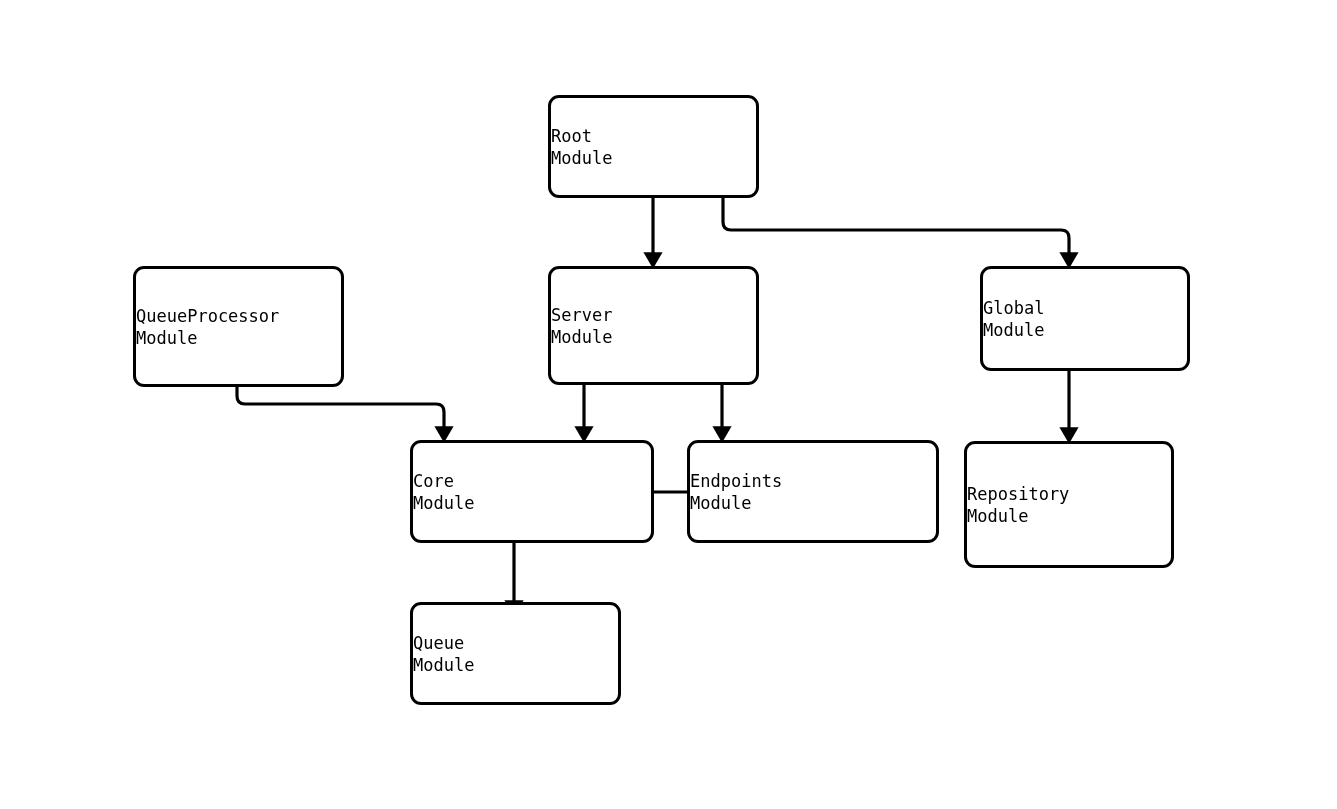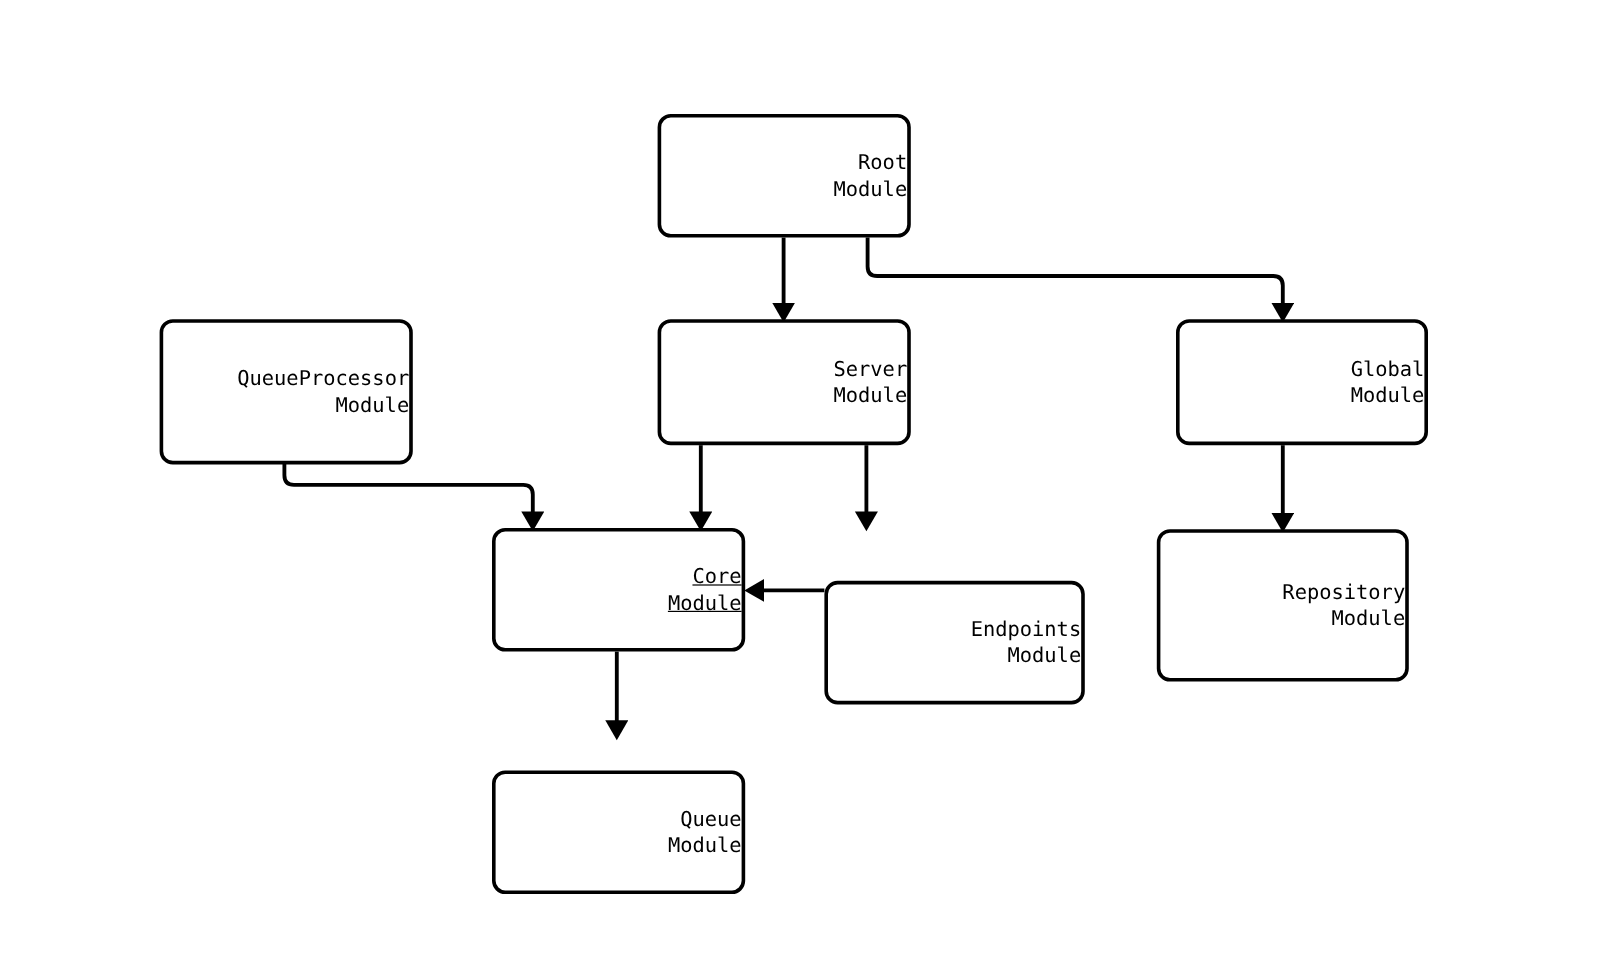--- a/index.html
+++ b/index.html
@@ -24,21 +24,21 @@
     pointer-events: none;
   }
   .node {
     position: absolute;
     box-sizing: border-box;
     background: #ffffff;
     border: 3px solid #000000;
     border-radius: 11px;
     display: flex;
     flex-direction: column;
-    align-items: flex-end;
+    align-items: flex-start;
     justify-content: center;
     text-align: center;
     z-index: 2;
   }
   .node-label {
     font-family: "DejaVu Sans Mono", "Liberation Mono", monospace;
     font-size: 17px;
     line-height: 22px;
     font-weight: 400;
     color: #000000;
@@ -78,43 +78,43 @@
   <div class="node" style="left:548px; top:95px; width:211px; height:103px;">
     <span class="node-label">Root</span>
     <span class="node-label">Module</span>
   </div>
 
   <div class="node" style="left:133px; top:266px; width:211px; height:121px;">
     <span class="node-label">QueueProcessor</span>
     <span class="node-label">Module</span>
   </div>
 
-  <div class="node" style="left:548px; top:266px; width:211px; height:105px;">
+  <div class="node" style="left:548px; top:266px; width:211px; height:119px;">
     <span class="node-label">Server</span>
     <span class="node-label">Module</span>
   </div>
 
   <div class="node" style="left:964px; top:266px; width:210px; height:105px;margin-left:16px;">
     <span class="node-label">Global</span>
     <span class="node-label">Module</span>
   </div>
 
-  <div class="node" style="left:410px; top:440px; width:211px; height:103px;text-decoration:underline;">
+  <div class="node" style="left:410px; top:440px; width:244px; height:103px;">
     <span class="node-label">Core</span>
     <span class="node-label">Module</span>
   </div>
 
-  <div class="node" style="left:687px; top:440px; width:217px; height:103px;margin-top:44px;">
+  <div class="node" style="left:687px; top:440px; width:252px; height:103px;">
     <span class="node-label">Endpoints</span>
     <span class="node-label">Module</span>
   </div>
 
   <div class="node" style="left:964px; top:441px; width:210px; height:127px;">
     <span class="node-label">Repository</span>
     <span class="node-label">Module</span>
   </div>
 
-  <div class="node" style="left:410px; top:642px; width:211px; height:103px;">
+  <div class="node" style="left:410px; top:602px; width:211px; height:103px;">
     <span class="node-label">Queue</span>
     <span class="node-label">Module</span>
   </div>
 
 </div>
 
 </body></html>

